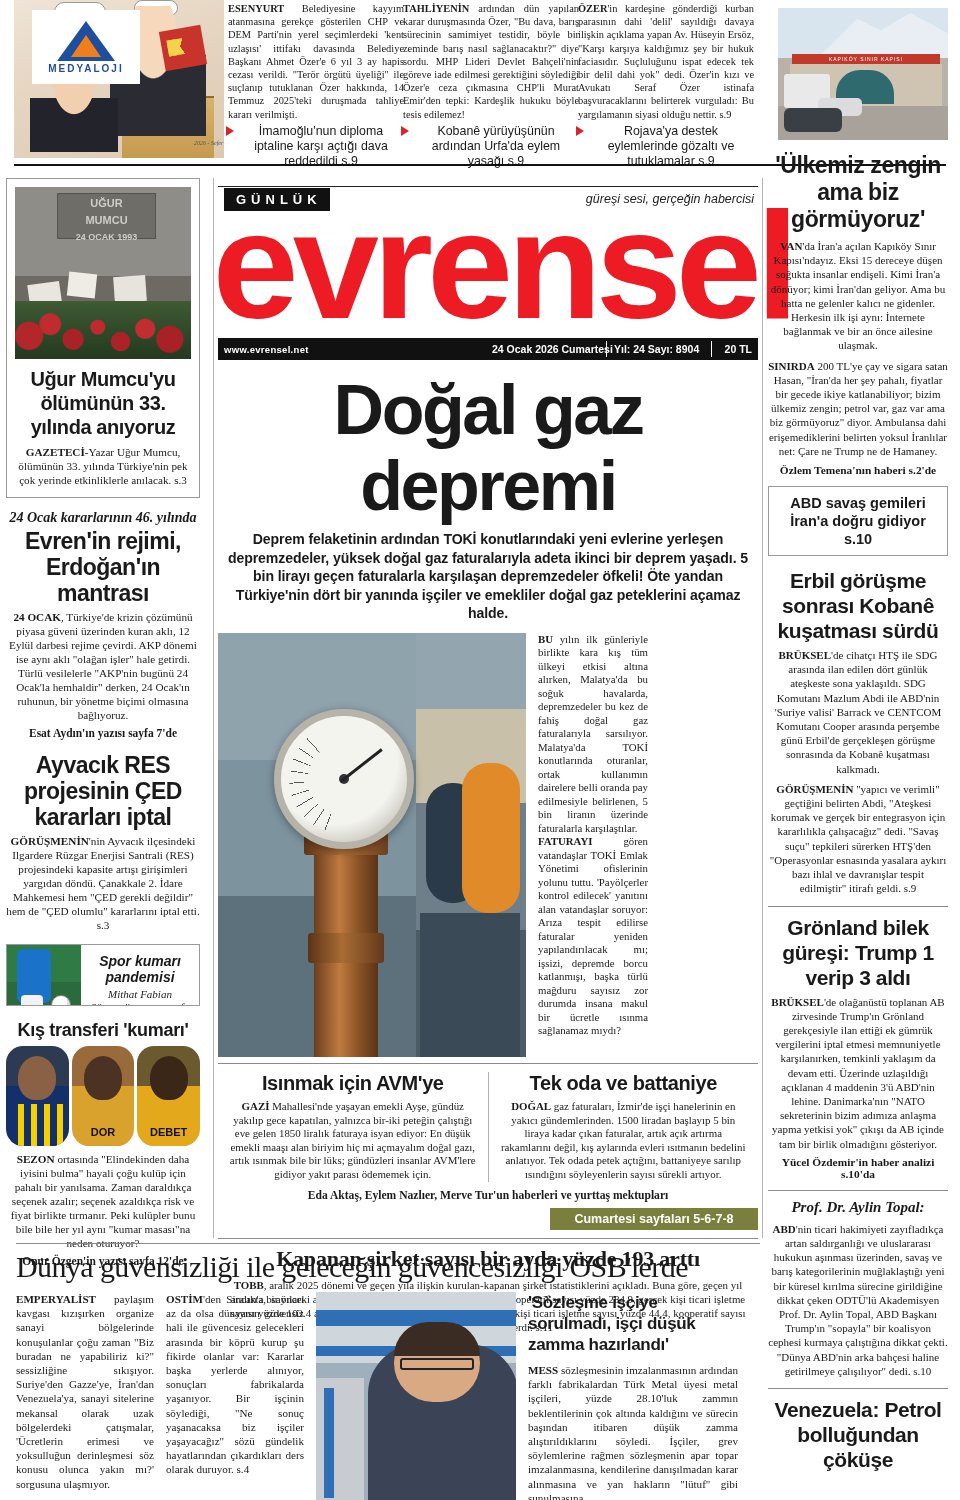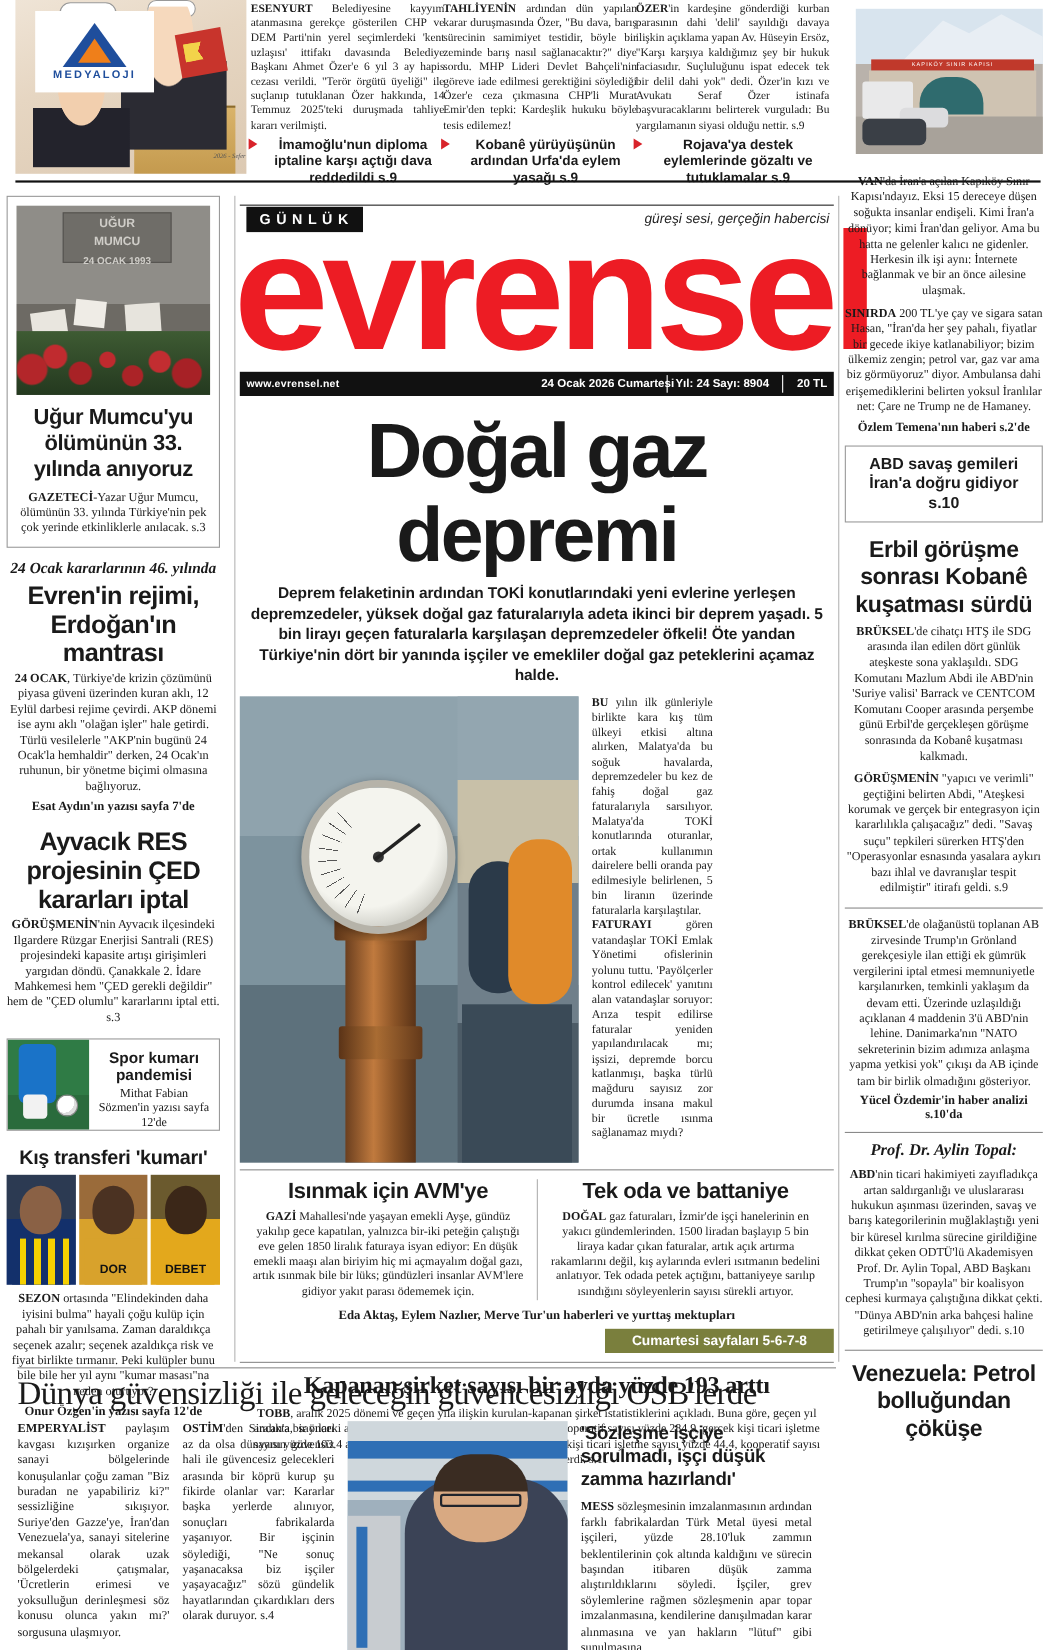--- a/index.html
+++ b/index.html
@@ -89,21 +89,21 @@
 
   .topcol { position: absolute; top: 2px; width: 176px; }
   .topcol p {
     font-size: 10.4px; line-height: 13.2px; text-align: justify;
     font-family:"Liberation Serif",serif;
   }
   .topcol .lead { font-weight: bold; }
 
   .toplink {
     position:absolute; width:176px; font-family:"Liberation Sans",sans-serif;
-    font-weight:bold; font-size:12.4px; line-height:15px; text-align:center;
+    font-weight:normal; font-size:12.4px; line-height:15px; text-align:center;
     padding-left:10px;
   }
   .toplink .tri {
     position:absolute; left:-2px; top:2px; width:0; height:0;
     border-top:5px solid transparent; border-bottom:5px solid transparent;
     border-left:8px solid #d8232a;
   }
   .photo-kapikoy {
     position:absolute; left:778px; top:8px; width:170px; height:132px;
     background:
@@ -186,37 +186,37 @@
     font-family:"Liberation Serif",serif; font-style:italic; font-weight:bold;
     font-size:14px; text-align:center;
   }
   .h-story {
     font-family:"Liberation Sans",sans-serif; font-weight:bold; text-align:center;
     letter-spacing:-.5px;
   }
   .body-c { font-size:11.2px; line-height:14px; text-align:center; }
   .byline-c { font-size:11.5px; font-weight:bold; text-align:center; }
 
-  .spor-box { border:1px solid #9a9a9a; display:flex; height:84px; overflow:hidden; }
+  .spor-box { border:1px solid #9a9a9a; display:flex; height:62px; overflow:hidden;font-style:italic; }
   .spor-img {
     width:74px; flex:0 0 74px; position:relative;
     background:linear-gradient(180deg,#2f7b45 0 62%, #2a6b3c 62% 100%);
   }
   .spor-img .leg{position:absolute;left:10px;top:4px;width:34px;height:54px;background:#1a73c8;border-radius:6px;}
   .spor-img .sock{position:absolute;left:14px;top:50px;width:22px;height:22px;background:#f2f2f2;border-radius:4px;}
   .spor-img .ball{position:absolute;left:44px;top:50px;width:20px;height:20px;border-radius:50%;
     background:radial-gradient(circle at 35% 35%, #fff 0 55%, #ddd 56%);border:1px solid #888;}
   .spor-txt { flex:1; padding:8px 6px 6px 6px; }
   .spor-h { font-family:"Liberation Sans",sans-serif; font-weight:bold; font-size:14px; text-align:center; }
   .spor-b { font-size:11px; line-height:13.4px; text-align:center; margin-top:3px;}
 
   .kis-title{font-family:"Liberation Sans",sans-serif;font-weight:bold;font-size:18px;
     text-align:center;letter-spacing:-.3px;}
   .kis-photos{display:flex;gap:3px;height:100px;margin-top:5px;}
-  .kp{flex:1;position:relative;overflow:hidden;}
+  .kp{flex:1;position:relative;overflow:hidden;border-radius:17px;}
   .kp1{background:linear-gradient(180deg,#2c3a52 0 40%,#13306b 40% 100%);}
   .kp2{background:linear-gradient(180deg,#9a6b3a 0 40%,#d8a22c 40% 100%);}
   .kp3{background:linear-gradient(180deg,#6b5a2e 0 40%,#e3a81c 40% 100%);}
   .kp .head{position:absolute;left:50%;top:10px;transform:translateX(-50%);
     width:38px;height:44px;border-radius:50% 50% 45% 45%;background:#6b4a33;}
   .kp1 .head{background:#8a6145;}
   .kp2 .head{background:#4b3222;}
   .kp3 .head{background:#3b2718;}
   .kp .jersey{position:absolute;left:8%;bottom:0;width:84%;height:42%;}
   .kp1 .jersey{background:repeating-linear-gradient(90deg,#13306b 0 7px,#f5d000 7px 13px);}
@@ -532,38 +532,40 @@
       <div class="tobb-b"><span class="bd">TOBB</span><span>, aralık 2025 dönemi ve geçen yıla ilişkin kurulan-kapanan şirket istatistiklerini açıkladı. Buna göre, geçen yıl aralıkta bir önceki aya göre kapanan şirket sayısı yüzde 193.6, kooperatif sayısı yüzde 284.9, gerçek kişi ticari işletme sayısı yüzde 103.4 arttı. Kurulan şirket sayısı yüzde 34.7, gerçek kişi ticari işletme sayısı yüzde 44.4, kooperatif sayısı yüzde 18.6 artış gösterdi. s.11</span></div>
     </div>
   </div>
 
   <div class="vdiv" style="left:213px; top:178px; height:1060px;"></div>
   <div class="vdiv" style="left:762px; top:178px; height:1060px;"></div>
 
   <div class="rightcol">
 
     <div>
+      <div class="r-h" style="font-size:23px;line-height:27px;">'Ülkemiz zengin ama biz görmüyoruz'</div>
       <div class="r-b" style="margin-top:6px;"><span class="bd">VAN</span><span>'da İran'a açılan Kapıköy Sınır Kapısı'ndayız. Eksi 15 dereceye düşen soğukta insanlar endişeli. Kimi İran'a dönüyor; kimi İran'dan geliyor. Ama bu hatta ne gelenler kalıcı ne gidenler. Herkesin ilk işi aynı: İnternete bağlanmak ve bir an önce ailesine ulaşmak.</span></div>
       <div class="r-b" style="margin-top:6px;text-align:center;"><span class="bd">SINIRDA</span><span> 200 TL'ye çay ve sigara satan Hasan, "İran'da her şey pahalı, fiyatlar bir gecede ikiye katlanabiliyor; bizim ülkemiz zengin; petrol var, gaz var ama biz görmüyoruz" diyor. Ambulansa dahi erişemediklerini belirten yoksul İranlılar net: Çare ne Trump ne de Hamaney.</span></div>
       <div class="r-by" style="margin-top:6px;">Özlem Temena'nın haberi s.2'de</div>
     </div>
 
     <div class="abd-box">
       <div class="t">ABD savaş gemileri İran'a doğru gidiyor s.10</div>
     </div>
 
     <div style="margin-top:12px;">
       <div class="r-h" style="font-size:21px;line-height:25px;">Erbil görüşme sonrası Kobanê kuşatması sürdü</div>
       <div class="r-b" style="margin-top:5px;"><span class="bd">BRÜKSEL</span><span>'de cihatçı HTŞ ile SDG arasında ilan edilen dört günlük ateşkeste sona yaklaşıldı. SDG Komutanı Mazlum Abdi ile ABD'nin 'Suriye valisi' Barrack ve CENTCOM Komutanı Cooper arasında perşembe günü Erbil'de gerçekleşen görüşme sonrasında da Kobanê kuşatması kalkmadı.</span></div>
       <div class="r-b" style="margin-top:6px;"><span class="bd">GÖRÜŞMENİN</span><span> "yapıcı ve verimli" geçtiğini belirten Abdi, "Ateşkesi korumak ve gerçek bir entegrasyon için kararlılıkla çalışacağız" dedi. "Savaş suçu" tepkileri sürerken HTŞ'den "Operasyonlar esnasında yasalara aykırı bazı ihlal ve davranışlar tespit edilmiştir" itirafı geldi. s.9</span></div>
     </div>
 
     <div class="rule-full"></div>
 
     <div>
+      <div class="r-h" style="font-size:21px;line-height:25px;">Grönland bilek güreşi: Trump 1 verip 3 aldı</div>
       <div class="r-b" style="margin-top:5px;"><span class="bd">BRÜKSEL</span><span>'de olağanüstü toplanan AB zirvesinde Trump'ın Grönland gerekçesiyle ilan ettiği ek gümrük vergilerini iptal etmesi memnuniyetle karşılanırken, temkinli yaklaşım da devam etti. Üzerinde uzlaşıldığı açıklanan 4 maddenin 3'ü ABD'nin lehine. Danimarka'nın "NATO sekreterinin bizim adımıza anlaşma yapma yetkisi yok" çıkışı da AB içinde tam bir birlik olmadığını gösteriyor.</span></div>
       <div class="r-by" style="margin-top:5px;">Yücel Özdemir'in haber analizi s.10'da</div>
     </div>
 
     <div class="rule-full"></div>
 
     <div>
       <div class="prof-it">Prof. Dr. Aylin Topal:</div>
       <div class="r-b" style="margin-top:6px;"><span class="bd">ABD</span><span>'nin ticari hakimiyeti zayıfladıkça artan saldırganlığı ve uluslararası hukukun aşınması üzerinden, savaş ve barış kategorilerinin muğlaklaştığı yeni bir küresel kırılma sürecine girildiğine dikkat çeken ODTÜ'lü Akademisyen Prof. Dr. Aylin Topal, ABD Başkanı Trump'ın "sopayla" bir koalisyon cephesi kurmaya çalıştığına dikkat çekti. "Dünya ABD'nin arka bahçesi haline getirilmeye çalışılıyor" dedi. s.10</span></div>
     </div>

